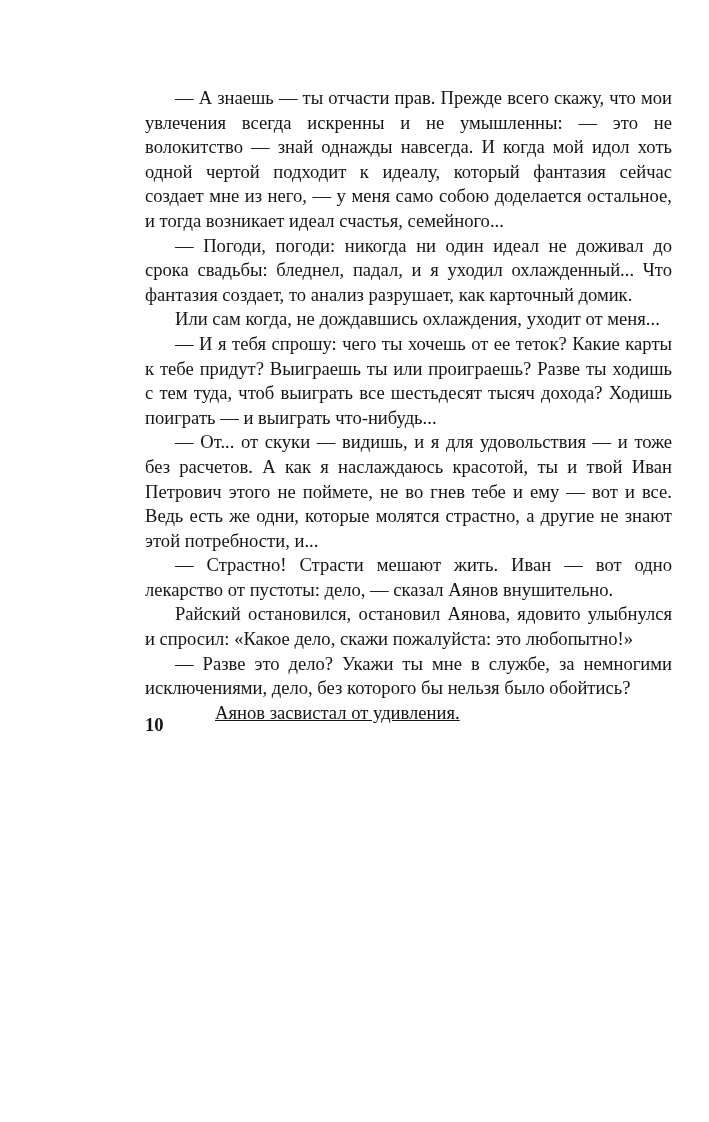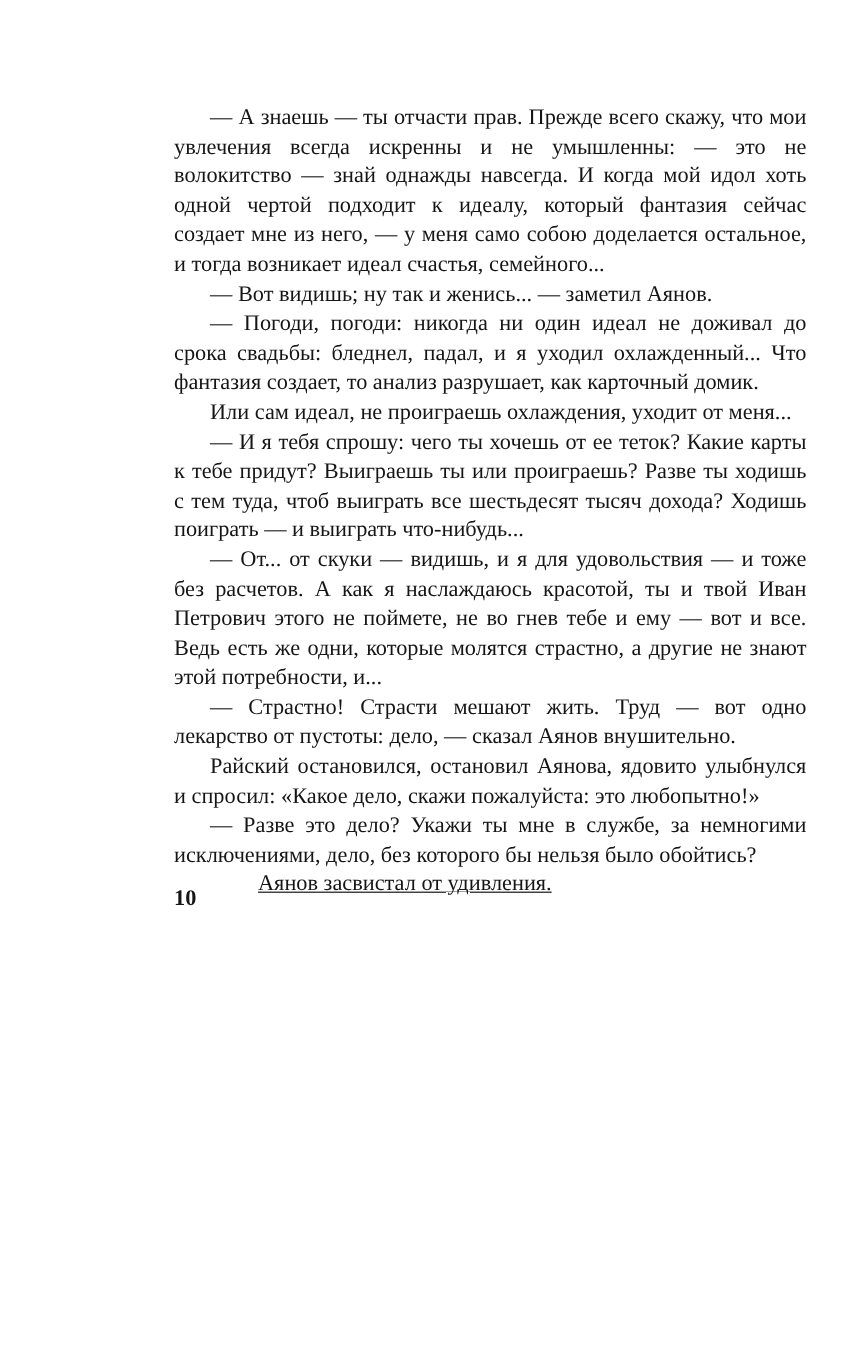--- a/index.html
+++ b/index.html
@@ -45,26 +45,25 @@
     font-size: 18.6px;
     line-height: 24.6px;
   }
 </style>
 </head>
 <body>
 
 <div class="page">
   <div class="text-block">
     <p class="para">— А знаешь — ты отчасти прав. Прежде всего скажу, что мои увлечения всегда искренны и не умышленны: — это не волокитство — знай однажды навсегда. И когда мой идол хоть одной чертой подходит к идеалу, который фантазия сейчас создает мне из него, — у меня само собою доделается остальное, и тогда возникает идеал счастья, семейного...</p>
-    <p class="para">— Вот видишь; ну так и женись... — заметил Аянов.</p>
     <p class="para">— Погоди, погоди: никогда ни один идеал не доживал до срока свадьбы: бледнел, падал, и я уходил охлажденный... Что фантазия создает, то анализ разрушает, как карточный домик.</p>
-    <p class="para">Или сам идеал, не проиграешь охлаждения, уходит от меня...</p>
+    <p class="para">Или сам когда, не дождавшись охлаждения, уходит от меня...</p>
     <p class="para">— И я тебя спрошу: чего ты хочешь от ее теток? Какие карты к тебе придут? Выиграешь ты или проиграешь? Разве ты ходишь с тем туда, чтоб выиграть все шестьдесят тысяч дохода? Ходишь поиграть — и выиграть что-нибудь...</p>
     <p class="para">— От... от скуки — видишь, и я для удовольствия — и тоже без расчетов. А как я наслаждаюсь красотой, ты и твой Иван Петрович этого не поймете, не во гнев тебе и ему — вот и все. Ведь есть же одни, которые молятся страстно, а другие не знают этой потребности, и...</p>
-    <p class="para">— Страстно! Страсти мешают жить. Труд — вот одно лекарство от пустоты: дело, — сказал Аянов внушительно.</p>
+    <p class="para">— Страстно! Страсти мешают жить. Иван — вот одно лекарство от пустоты: дело, — сказал Аянов внушительно.</p>
     <p class="para">Райский остановился, остановил Аянова, ядовито улыбнулся и спросил: «Какое дело, скажи пожалуйста: это любопытно!»</p>
     <p class="para">— Разве это дело? Укажи ты мне в службе, за немногими исключениями, дело, без которого бы нельзя было обойтись?</p>
     <div class="last-line">
       <span class="folio">10</span>
       <p class="para last">Аянов засвистал от удивления.</p>
     </div>
   </div>
 </div>
 
 </body></html>

